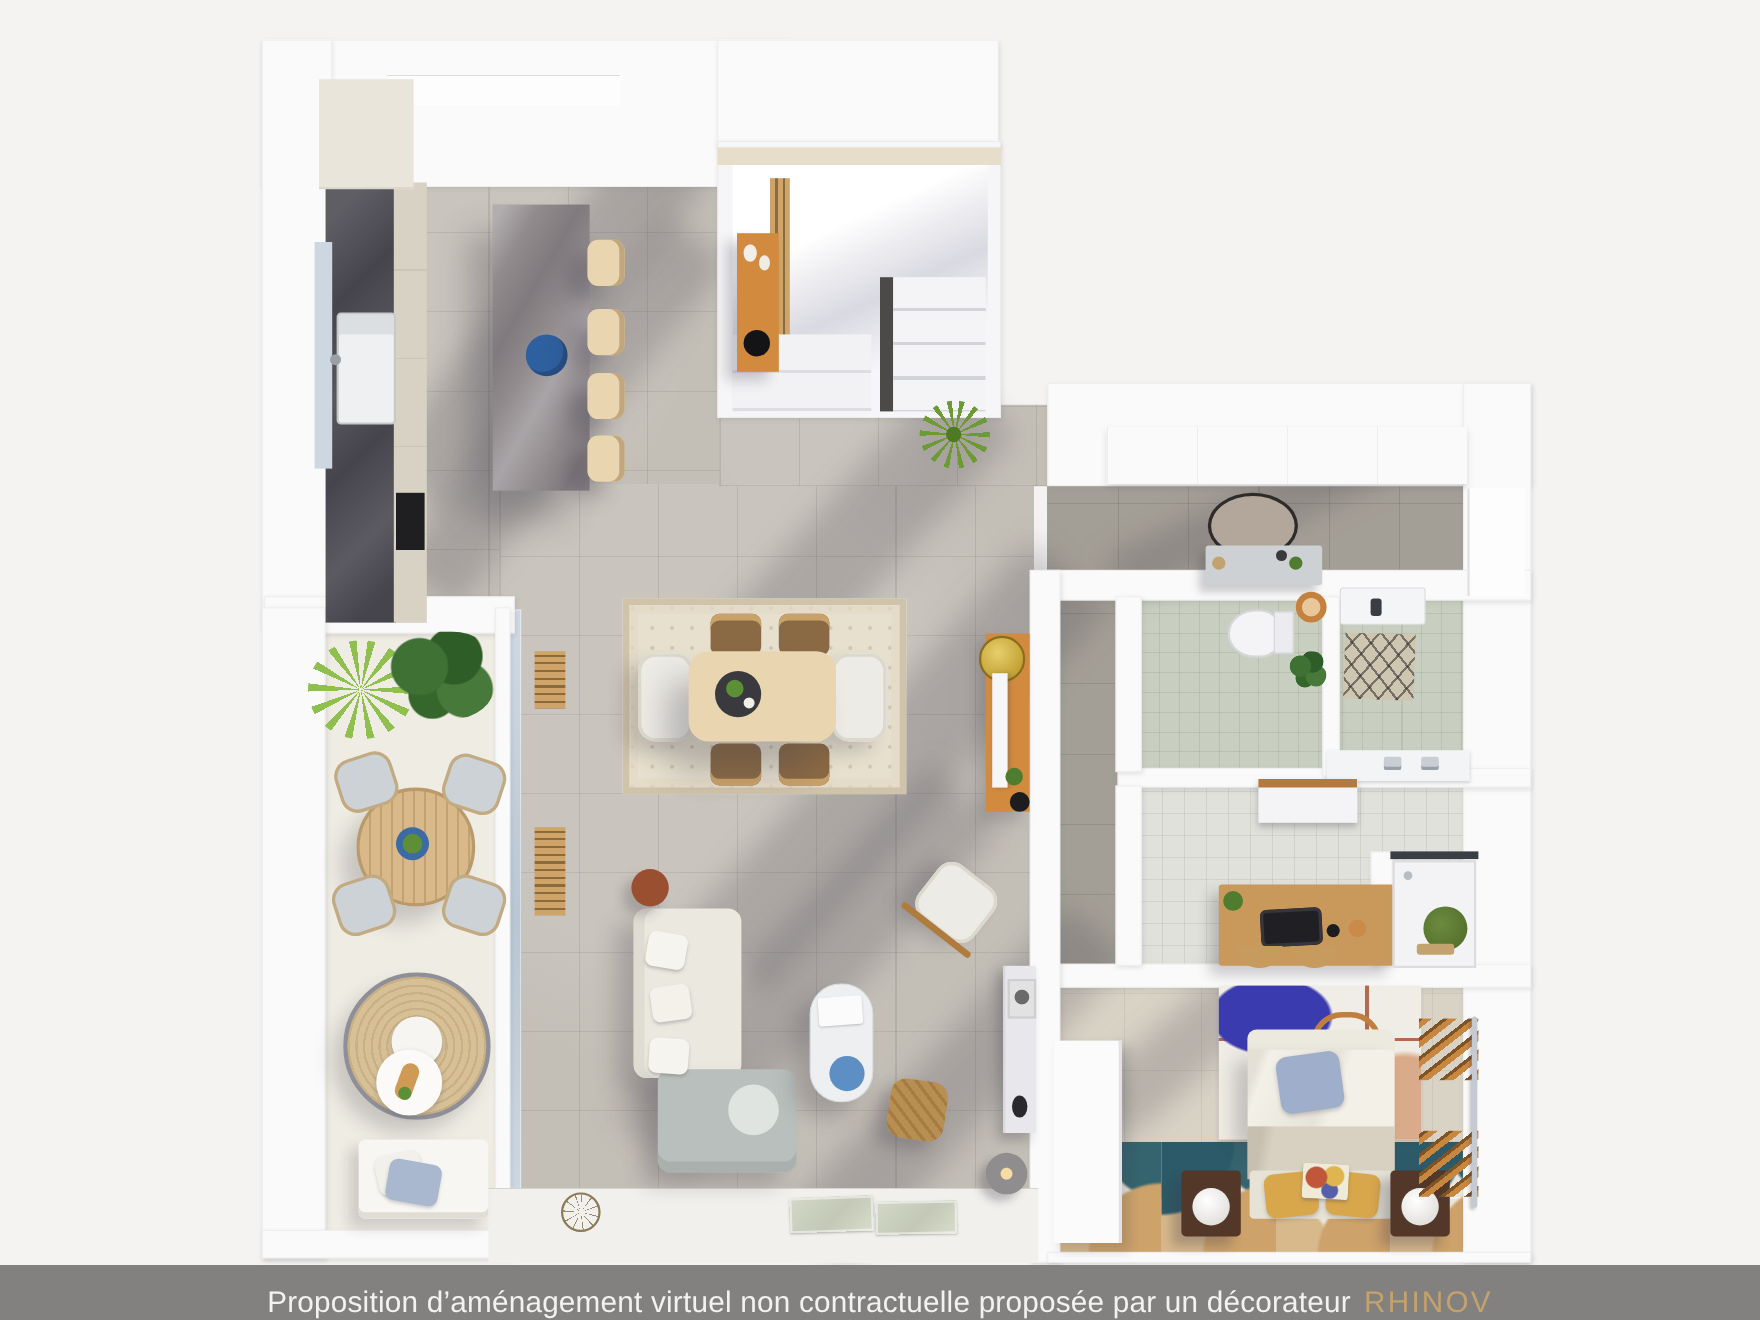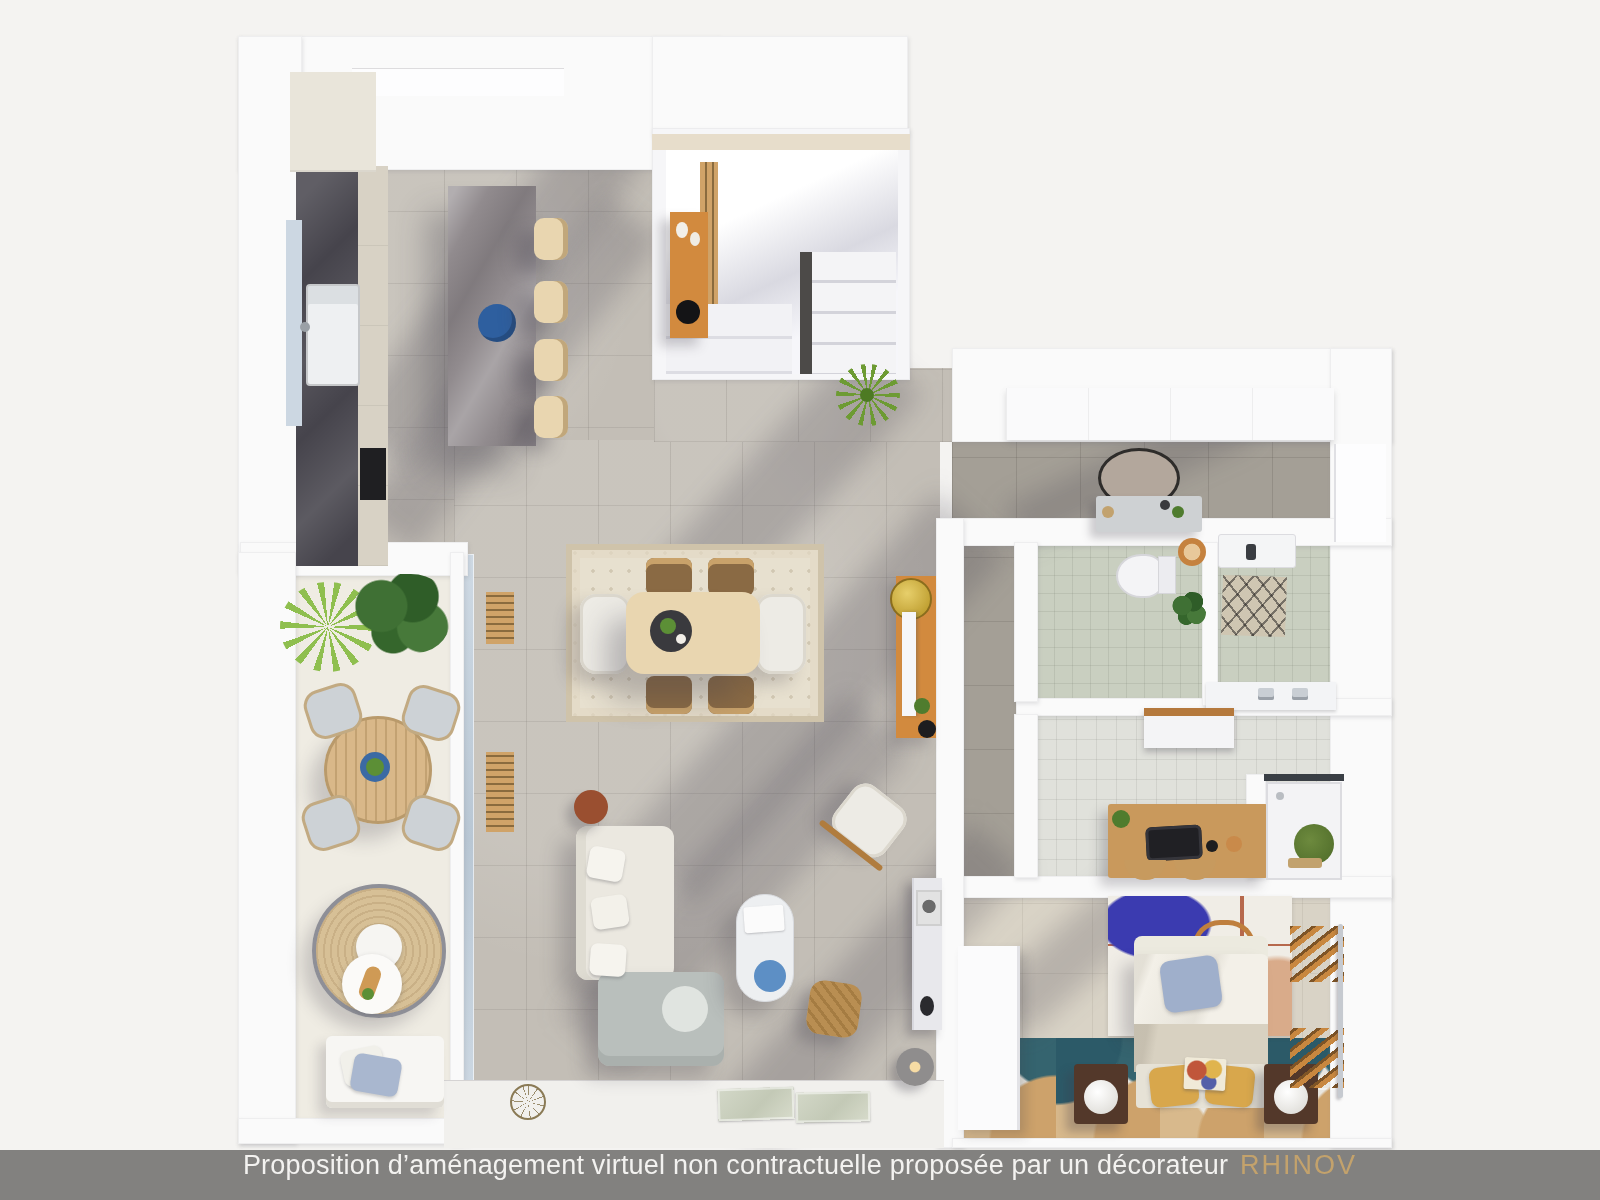--- a/index.html
+++ b/index.html
@@ -56,21 +56,21 @@
   .armchair{background:#edebe5;border-radius:16px;box-shadow:inset 0 0 0 3px #dcd8ce, -12px 10px 16px rgba(62,58,72,.22);}
   .plant-spiky{background:repeating-conic-gradient(from 8deg,var(--plant_green,#6d9b33) 0 9deg,rgba(0,0,0,0) 9deg 26deg);border-radius:50%;}
   .plant-leafy{background:
     radial-gradient(circle at 30% 40%, #3f7034 0 30%, transparent 32%),
     radial-gradient(circle at 62% 28%, #2f5d28 0 30%, transparent 32%),
     radial-gradient(circle at 72% 66%, #47793a 0 28%, transparent 30%),
     radial-gradient(circle at 42% 72%, #35662c 0 26%, transparent 28%);border-radius:40%;}
   .clock{border-radius:50%;border:2px solid #8a7a55;background:repeating-conic-gradient(rgba(138,122,85,.85) 0 4deg,transparent 4deg 34deg);}
   .print{background:linear-gradient(135deg,#d3d8c8 0%,#c3c9b6 55%,#d8dccc 100%);box-shadow:0 1px 2px rgba(80,78,85,.35), inset 0 0 0 2px rgba(255,255,255,.5);}
   
-  .footer{left:0;top:1150px;width:1600px;height:50px;background:var(--footer_bar,#82817f);display:flex;align-items:flex-start;justify-content:center;}
+  .footer{left:0;top:1150px;width:1600px;height:50px;background:var(--footer_bar,#82817f);display:flex;align-items:flex-end;justify-content:center;}
   .footer .cap{font-size:27px;color:var(--footer_text,#f3f2f0);letter-spacing:.2px;}
   .footer .brand{font-size:27px;color:var(--brand_gold,#c3a26c);margin-left:12px;letter-spacing:2px;}
 </style>
 </head>
 <body>
 
 <div class="stage">
 
   <div class="a tileL" style="left:300px;top:170px;width:356px;height:402px;"></div>
   <div class="a tileL" style="left:454px;top:440px;width:486px;height:642px;"></div>

